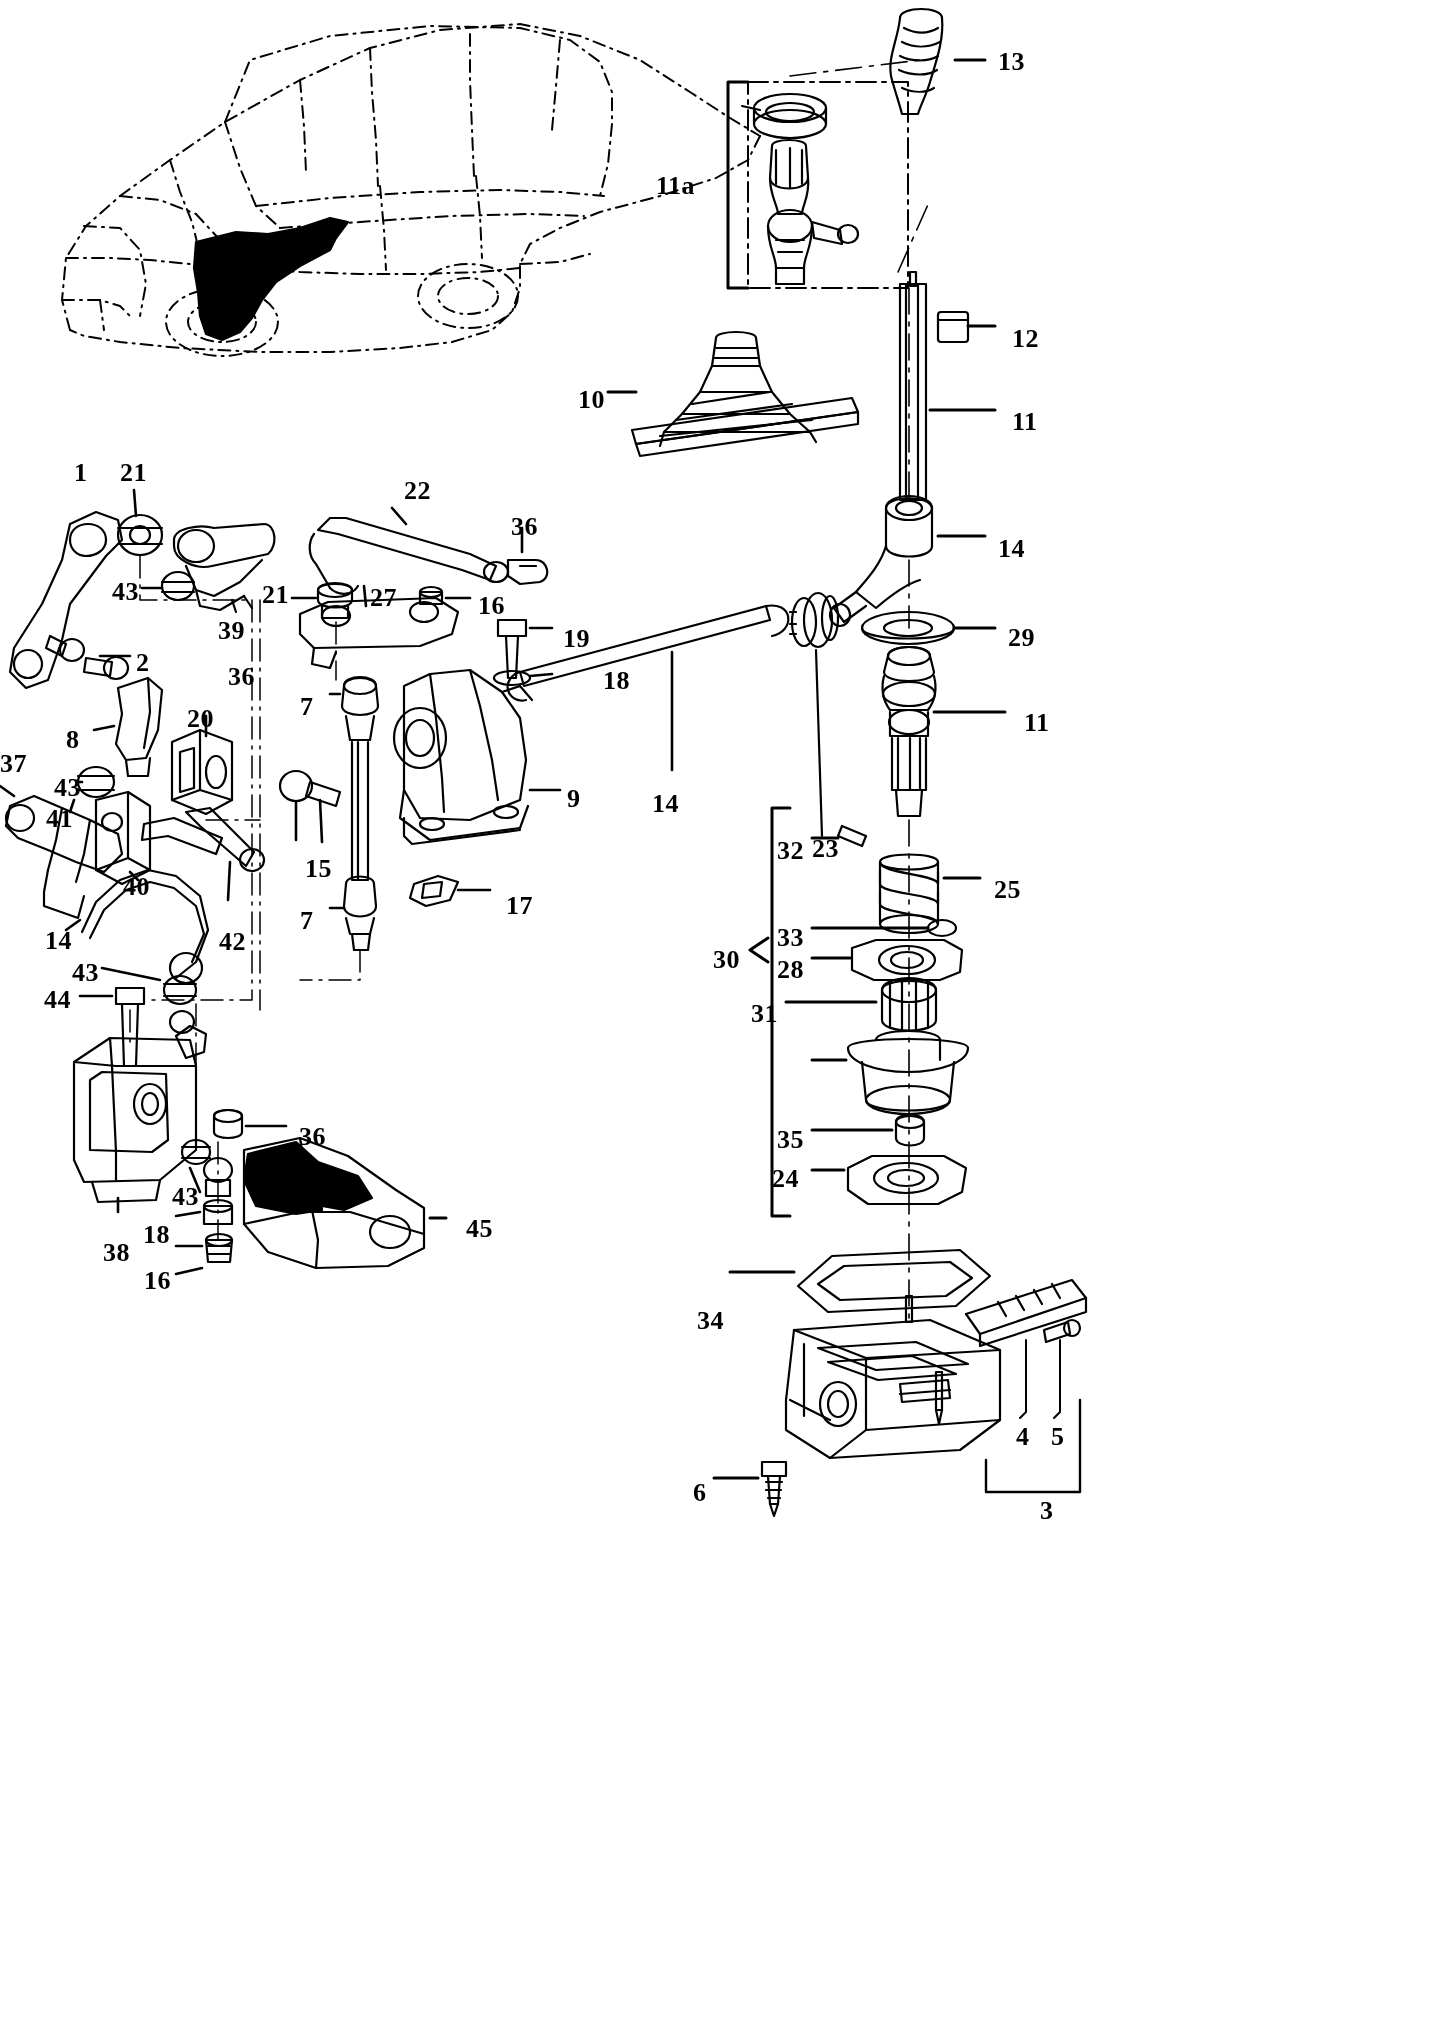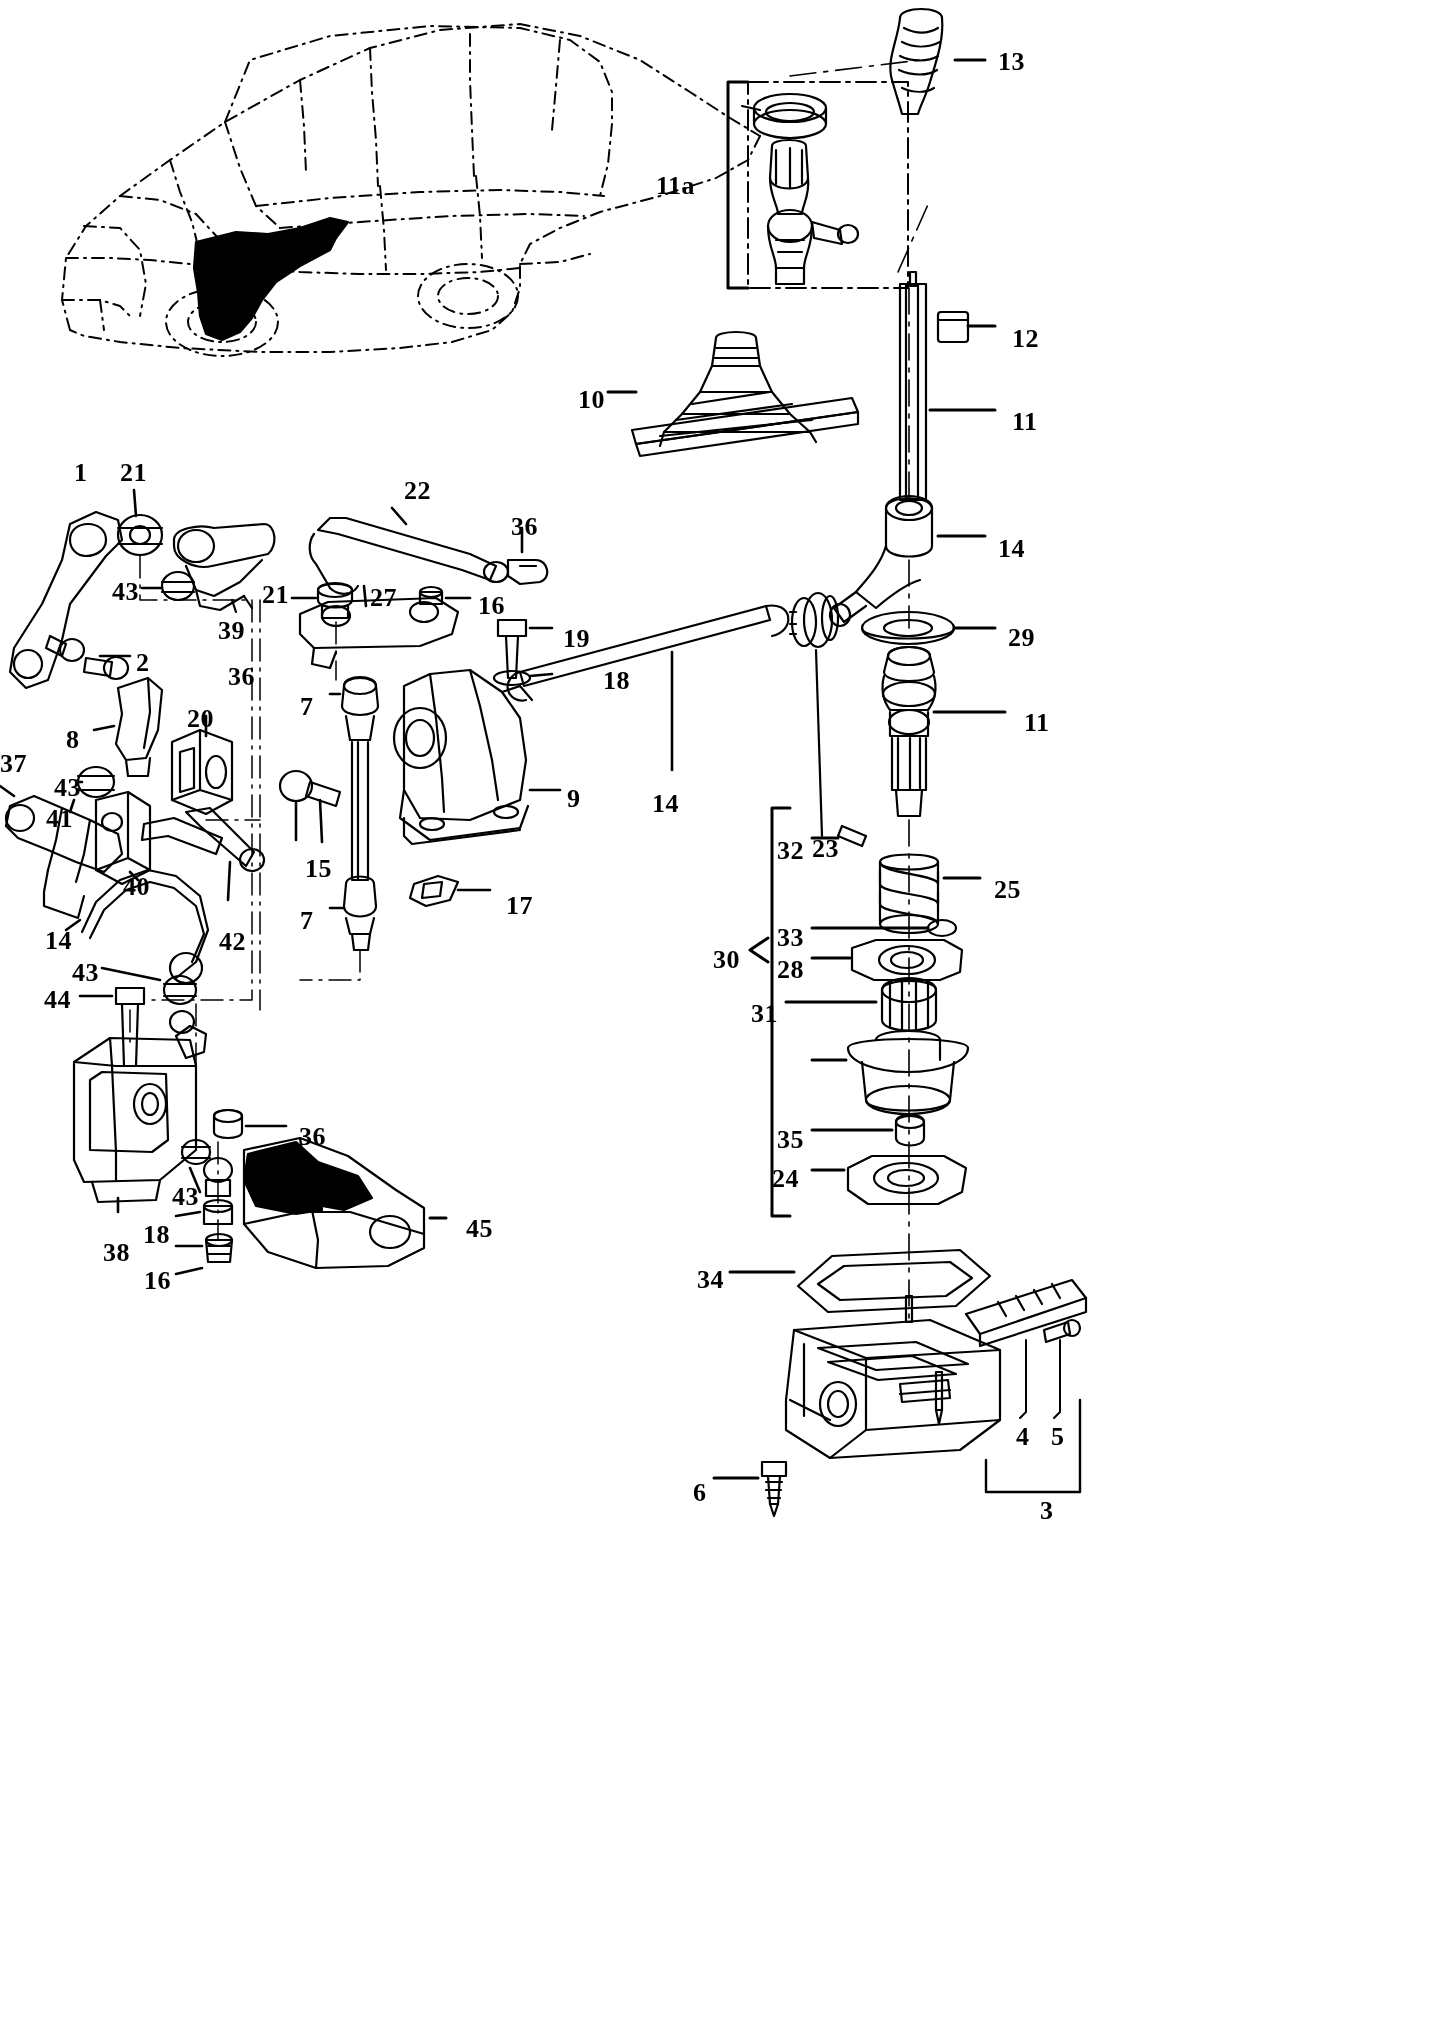--- a/index.html
+++ b/index.html
@@ -560,19 +560,19 @@
   <div class="callout" style="left:812px; top:836px;">23</div>
   <div class="callout" style="left:1024px;top:710px;">11</div>
   <div class="callout" style="left:777px; top:838px;">32</div>
   <div class="callout" style="left:994px; top:877px;">25</div>
   <div class="callout" style="left:777px; top:925px;">33</div>
   <div class="callout" style="left:777px; top:957px;">28</div>
   <div class="callout" style="left:713px; top:947px;">30</div>
   <div class="callout" style="left:751px; top:1001px;">31</div>
   <div class="callout" style="left:777px; top:1127px;">35</div>
   <div class="callout" style="left:772px; top:1166px;">24</div>
-  <div class="callout" style="left:697px; top:1267px;">34</div>
+  <div class="callout" style="left:697px; top:1308px;">34</div>
   <div class="callout" style="left:693px; top:1480px;">6</div>
   <div class="callout" style="left:1016px;top:1424px;">4</div>
   <div class="callout" style="left:1051px;top:1424px;">5</div>
   <div class="callout" style="left:1040px;top:1498px;">3</div>
 
 </div>
 
 </body></html>

